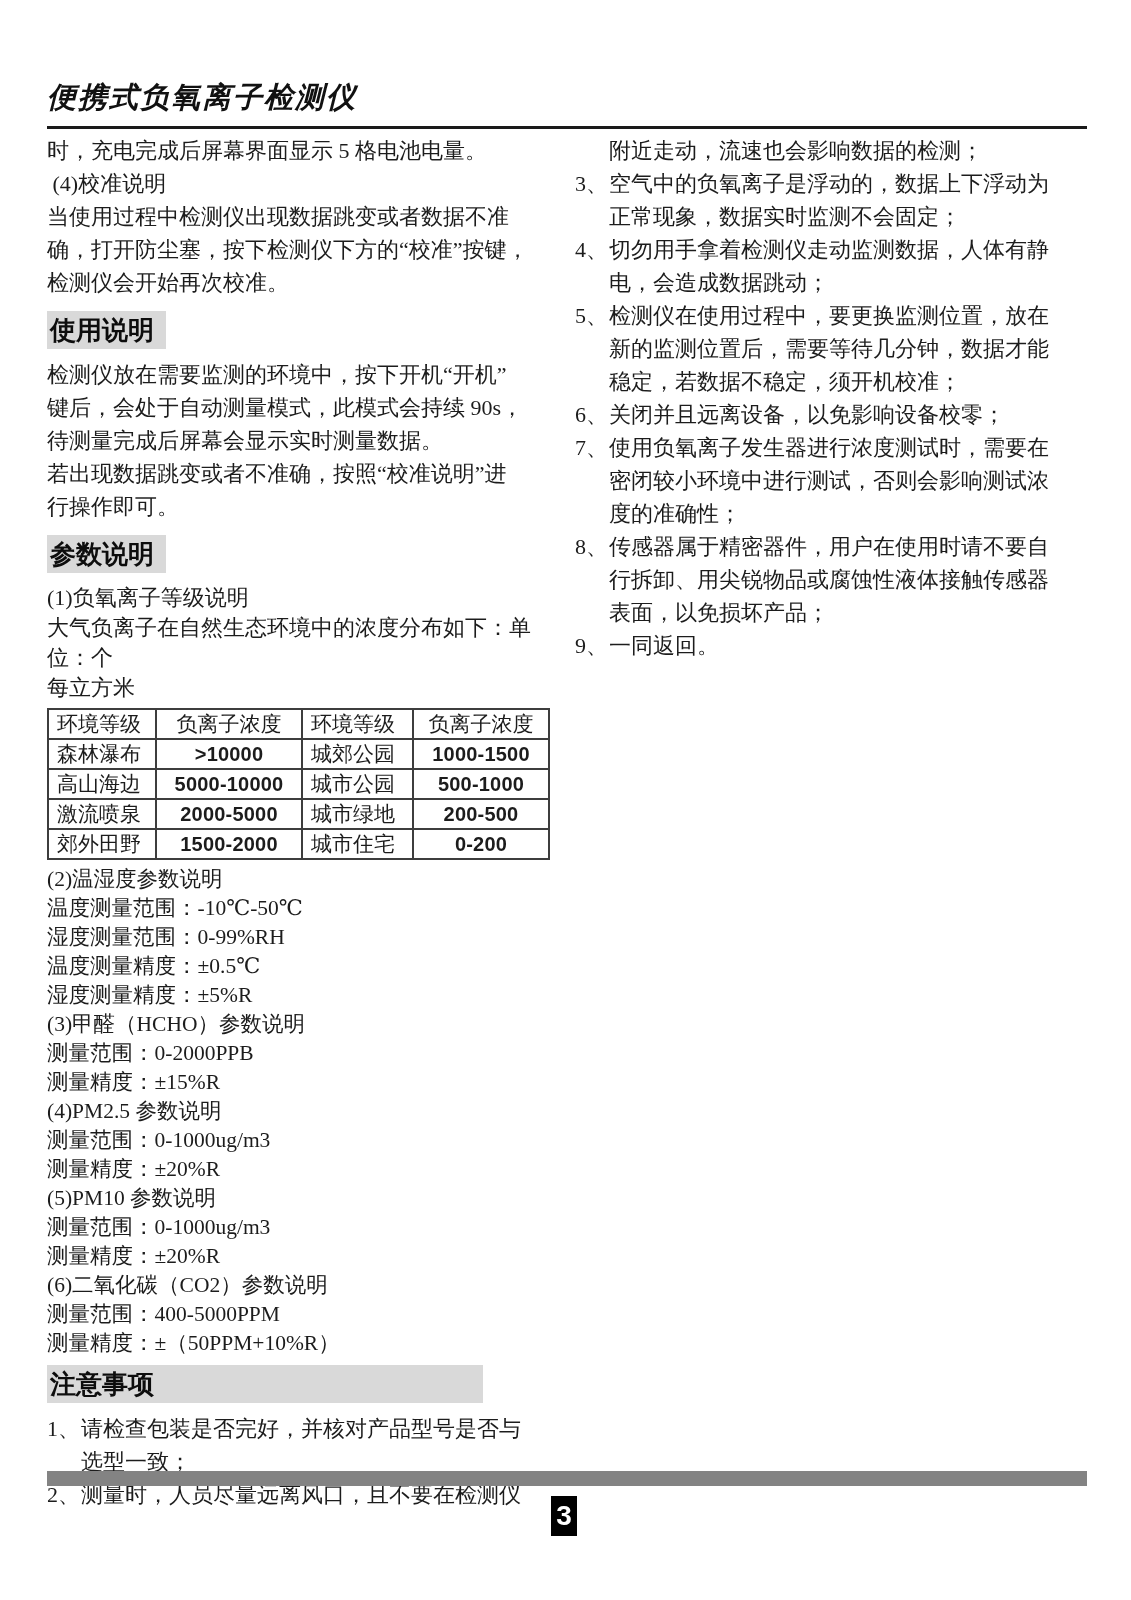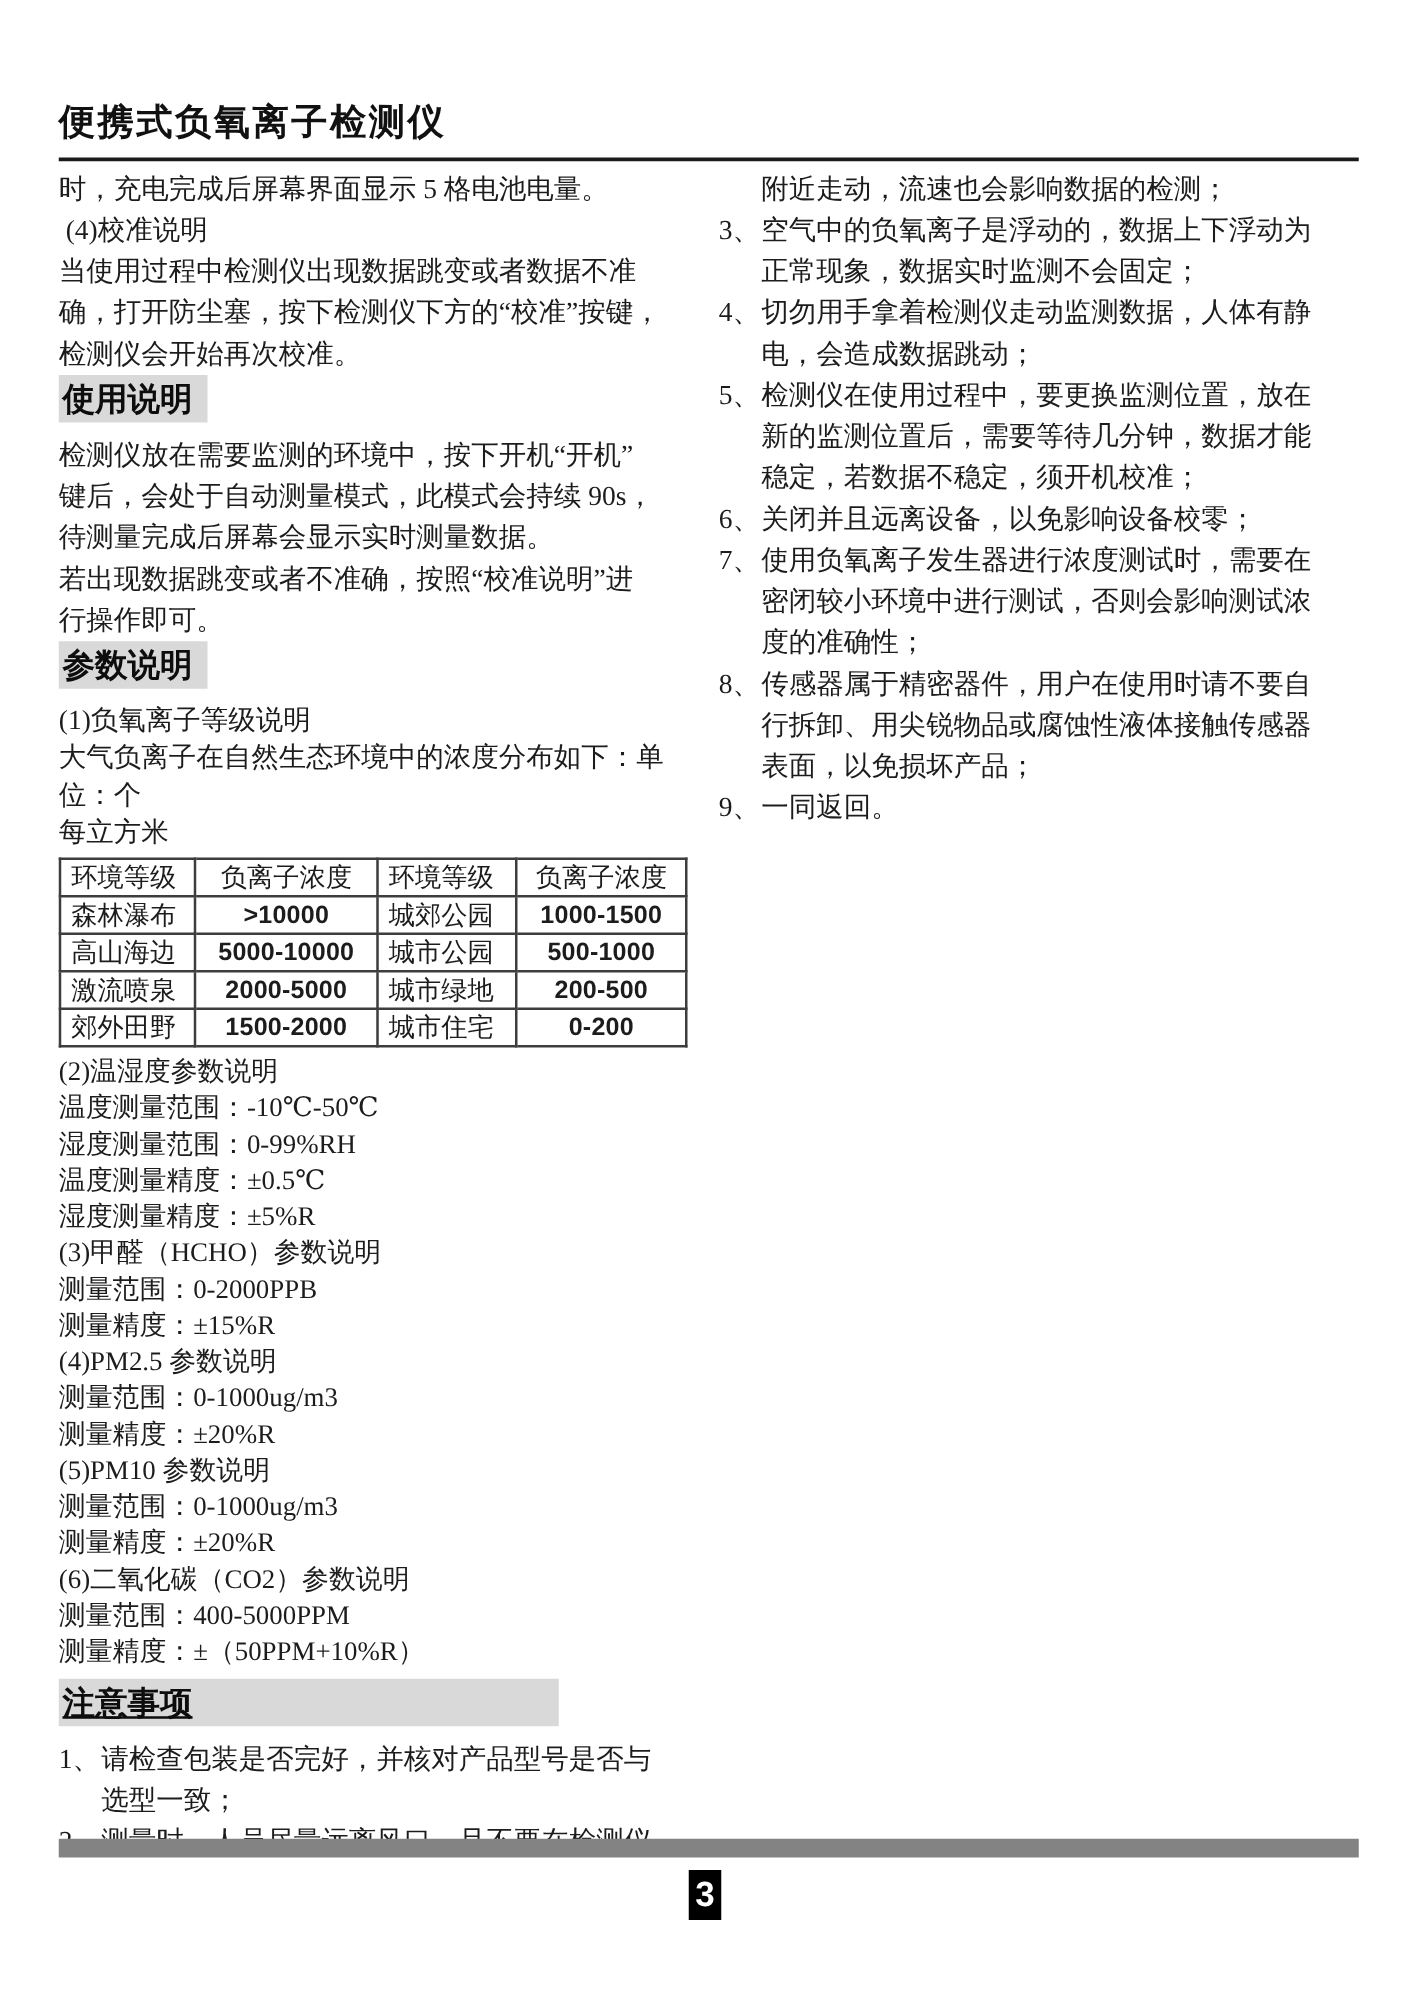--- a/index.html
+++ b/index.html
@@ -17,20 +17,21 @@
   }
   .header {
     position: absolute;
     left: 47px; top: 78px; width: 1040px;
     border-bottom: 3px solid #1a1a1a;
     padding-bottom: 8px;
   }
   .title {
     font-size: 29px;
     font-weight: bold;
+    font-style: italic;
     letter-spacing: 2px;
     color: #111111;
   }
   .columns {
     position: absolute;
     left: 47px; top: 134px; width: 1040px;
     display: flex;
   }
   .col-left { width: 500px; flex: 0 0 500px; }
   .col-right { width: 512px; flex: 0 0 512px; margin-left: 28px; }
@@ -41,22 +42,22 @@
 
   .sec-heading {
     font-family: "Liberation Sans", "DejaVu Sans", sans-serif;
     font-weight: bold;
     font-size: 26px;
     line-height: 34px;
     color: #0d0d0d;
     background: var(--heading-bg, #d9d9d9);
     padding: 2px 12px 2px 3px;
   }
-  .sec-heading.inline { display: inline-block; margin: 1px 0 9px; }
-  .sec-heading.block  { display: block; width: 400px; margin: 7px 0 9px; text-decoration: underline; }
+  .sec-heading.inline { display: inline-block; margin: 12px 0 9px; }
+  .sec-heading.block  { display: block; width: 436px; margin: 7px 0 9px; }
   .heading-row { line-height: 0; }
 
   .param-intro-block { margin-top: 1px; }
   .param-intro-block .text-line { font-size: 22px; line-height: 30px; }
 
   .ion-table {
     border-collapse: collapse;
     table-layout: fixed;
     width: 501px;
     margin: 5px 0 5px 0;

